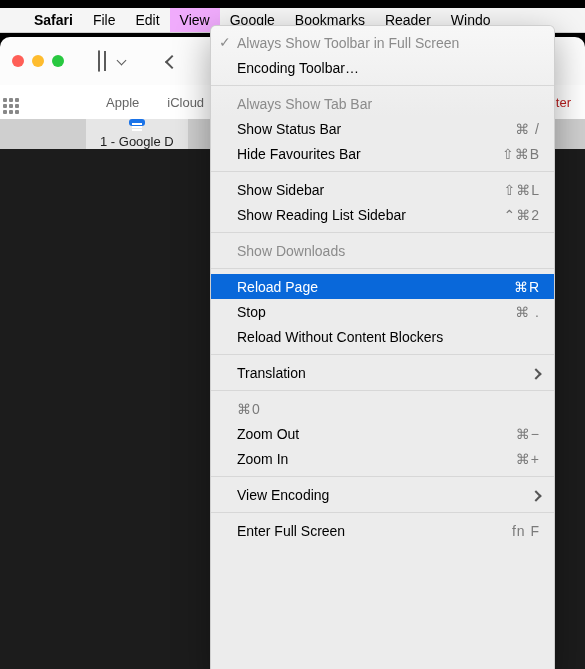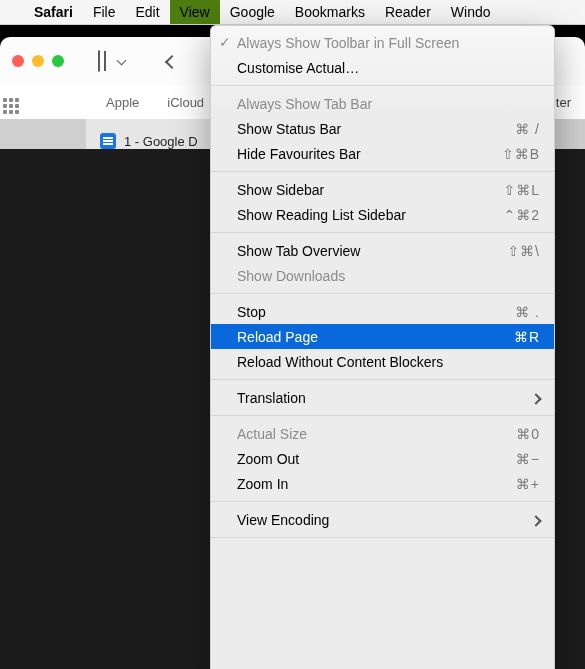--- a/index.html
+++ b/index.html
@@ -1,44 +1,44 @@
 <!DOCTYPE html>
 <html><head>
 <meta charset="utf-8">
 <style>
   html,body{margin:0;padding:0;width:585px;height:669px;overflow:hidden;background:#000;
     font-family:-apple-system,"Helvetica Neue",Arial,sans-serif;font-size:14px;color:#000;
     -webkit-font-smoothing:antialiased;}
   
-  .menubar{position:absolute;top:0;left:0;right:0;height:24px;background:#f5f5f5;
+  .menubar{position:absolute;top:8px;left:0;right:0;height:24px;background:#f5f5f5;
     border-bottom:1px solid #d0d0d0;display:flex;align-items:center;padding-left:18px;
     white-space:nowrap;z-index:5;}
   .menubar .item{padding:0 10px;height:24px;line-height:24px;font-size:14px;color:#000;cursor:default;}
   .menubar .apple{margin-right:6px;font-size:16px;}
   .menubar .bold{font-weight:600;}
-  .menubar .item.open{background:#4d7c0f;color:#000;}
+  .menubar .item.open{background:#f0abfc;color:#000;}
   
   .window{position:absolute;top:37px;left:0;width:585px;height:632px;background:#111;
     box-shadow:0 12px 40px rgba(0,0,0,.3);border-radius:10px 10px 0 0;overflow:hidden;z-index:1;}
   .toolbar{height:48px;background:#fcfcfc;display:flex;align-items:center;padding:0 12px;gap:10px;}
   .traffic{display:flex;gap:8px;align-items:center;}
   .tl{width:12px;height:12px;border-radius:50%;}
   .tl.r{background:#ff5f57;} .tl.y{background:#febc2e;} .tl.g{background:#28c840;}
   .glyph-btn{color:#5b5b5b;font-size:18px;line-height:1;padding:2px 4px;}
   .sidebar-glyph{border:1.5px solid #5b5b5b;border-radius:3px;width:18px;height:13px;position:relative;}
   .sidebar-glyph:before{content:"";position:absolute;left:5px;top:0;bottom:0;width:1.5px;background:#5b5b5b;}
   .chev{display:inline-block;width:8px;height:8px;border-left:2px solid #555;border-bottom:2px solid #555;}
   .chev.left{transform:rotate(45deg);}
   .chev.rightmenu{width:6px;height:6px;border-left:2px solid #555;border-bottom:2px solid #555;transform:rotate(-135deg);display:inline-block;}
   .chev.down{width:6px;height:6px;border-left:1.5px solid #5b5b5b;border-bottom:1.5px solid #5b5b5b;transform:rotate(-45deg);display:inline-block;margin-bottom:3px;}
   .favrow{height:34px;background:#fff;display:flex;align-items:center;color:#666;font-size:13px;}
   .favrow .pad{width:22px;text-align:center;color:#888;}
   .favrow .link{padding:0 14px;}
   .tabstrip{height:30px;background:#cfcfcf;display:flex;align-items:stretch;}
-  .tab{display:flex;align-items:flex-end;gap:8px;padding:0 14px;background:#e6e6e6;font-size:13px;color:#222;}
+  .tab{display:flex;align-items:center;gap:8px;padding:0 14px;background:#e6e6e6;font-size:13px;color:#222;flex-direction:column;}
   .tab .docicon{width:16px;height:16px;background:#1a73e8;border-radius:3px;position:relative;}
   .tab .docicon:before{content:"";position:absolute;left:3px;right:3px;top:4px;height:1.5px;background:#fff;box-shadow:0 3px 0 #fff,0 6px 0 #fff;}
   .content{position:absolute;top:112px;left:0;right:0;bottom:0;background:#1c1c1c;}
   
   .menu{position:absolute;top:25px;left:210px;width:343px;height:643px;padding-bottom:6px;
     background:#ececec;border:1px solid rgba(0,0,0,.12);border-radius:6px;
     box-shadow:0 12px 36px rgba(0,0,0,.35);z-index:10;overflow:hidden;}
   .menu .hdrfade{position:absolute;top:0;left:0;right:0;height:90px;
     background:linear-gradient(#f7f7f7,#ececec);z-index:0;}
   .menu ul{list-style:none;margin:0;padding:4px 0;position:relative;z-index:1;}
@@ -95,21 +95,21 @@
           <span></span>
           <span></span>
           <span></span>
           <span></span>
         </span>
     </span>
     <span style="width:70px"></span>
     <span class="link">Apple</span>
     <span class="link">iCloud</span>
     <span style="flex:1"></span>
-    <span class="link" style="color:#404040">ter</span>
+    <span class="link" style="color:#b91c1c">ter</span>
   </div>
 
   <div class="tabstrip">
     <div style="width:86px"></div>
     <div class="tab">
       <span class="docicon"></span>
       <span>1 - Google D</span>
     </div>
   </div>
 
@@ -117,21 +117,21 @@
 </div>
 
 <div class="menu">
   <div class="hdrfade"></div>
   <ul>
       <li class="row disabled">
         <span class="check">✓</span>
         <span class="label">Always Show Toolbar in Full Screen</span>
       </li>
       <li class="row">
-        <span class="label">Customise Actual…</span>
+        <span class="label">Encoding Toolbar…</span>
       </li>
       <li class="sep"></li>
       <li class="row disabled">
         <span class="label">Always Show Tab Bar</span>
       </li>
       <li class="row">
         <span class="label">Show Status Bar</span>
         <span class="sc">⌘ /</span>
       </li>
       <li class="row">
@@ -141,57 +141,56 @@
       <li class="sep"></li>
       <li class="row">
         <span class="label">Show Sidebar</span>
         <span class="sc">⇧⌘L</span>
       </li>
       <li class="row">
         <span class="label">Show Reading List Sidebar</span>
         <span class="sc">⌃⌘2</span>
       </li>
       <li class="sep"></li>
-      <li class="row">
-        <span class="label">Show Tab Overview</span>
-        <span class="sc">⇧⌘\</span>
-      </li>
       <li class="row disabled">
         <span class="label">Show Downloads</span>
       </li>
       <li class="sep"></li>
+      <li class="row sel">
+        <span class="label">Reload Page</span>
+        <span class="sc">⌘R</span>
+      </li>
       <li class="row">
         <span class="label">Stop</span>
         <span class="sc">⌘ .</span>
-      </li>
-      <li class="row sel">
-        <span class="label">Reload Page</span>
-        <span class="sc">⌘R</span>
       </li>
       <li class="row">
         <span class="label">Reload Without Content Blockers</span>
       </li>
       <li class="sep"></li>
       <li class="row">
         <span class="label">Translation</span>
         <span class="sub"><span class="chev rightmenu"></span></span>
       </li>
       <li class="sep"></li>
       <li class="row disabled">
-        <span class="label">Actual Size</span>
         <span class="sc">⌘0</span>
       </li>
       <li class="row">
         <span class="label">Zoom Out</span>
         <span class="sc">⌘−</span>
       </li>
       <li class="row">
         <span class="label">Zoom In</span>
         <span class="sc">⌘+</span>
       </li>
       <li class="sep"></li>
       <li class="row">
         <span class="label">View Encoding</span>
         <span class="sub"><span class="chev rightmenu"></span></span>
       </li>
       <li class="sep"></li>
+      <li class="row">
+        <span class="label">Enter Full Screen</span>
+        <span class="sc">fn F</span>
+      </li>
     </ul>
 </div>
 
 </body></html>

